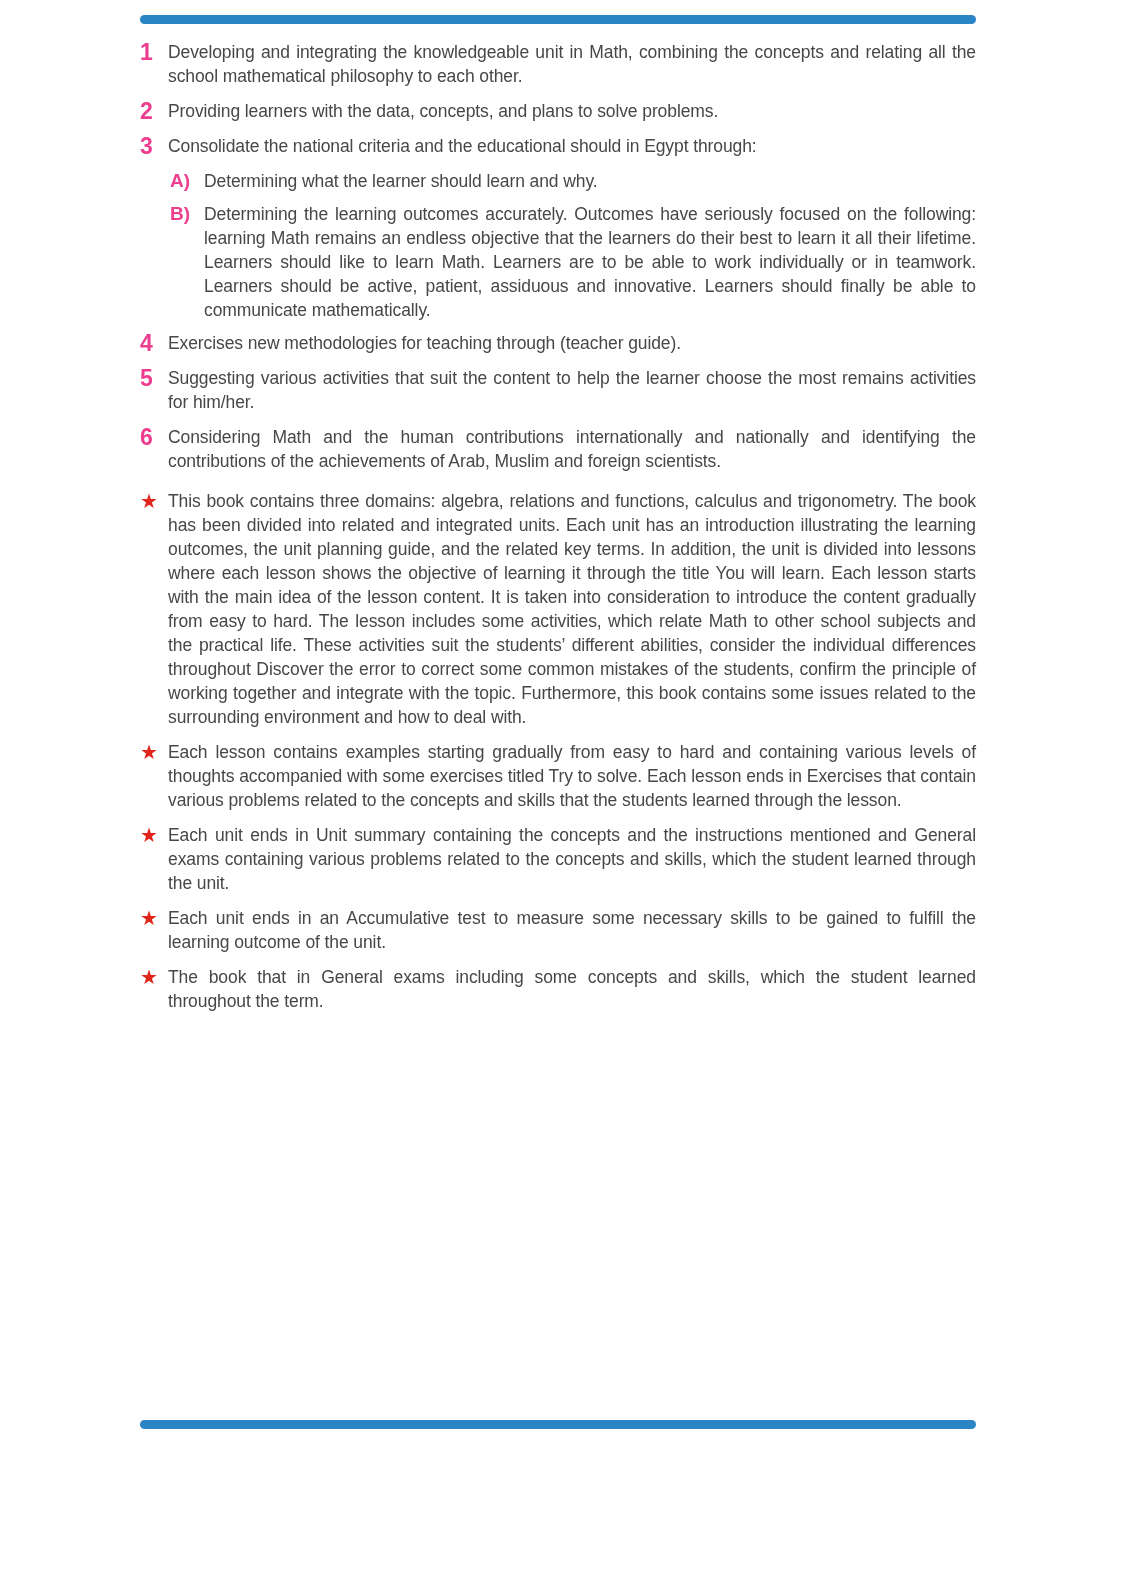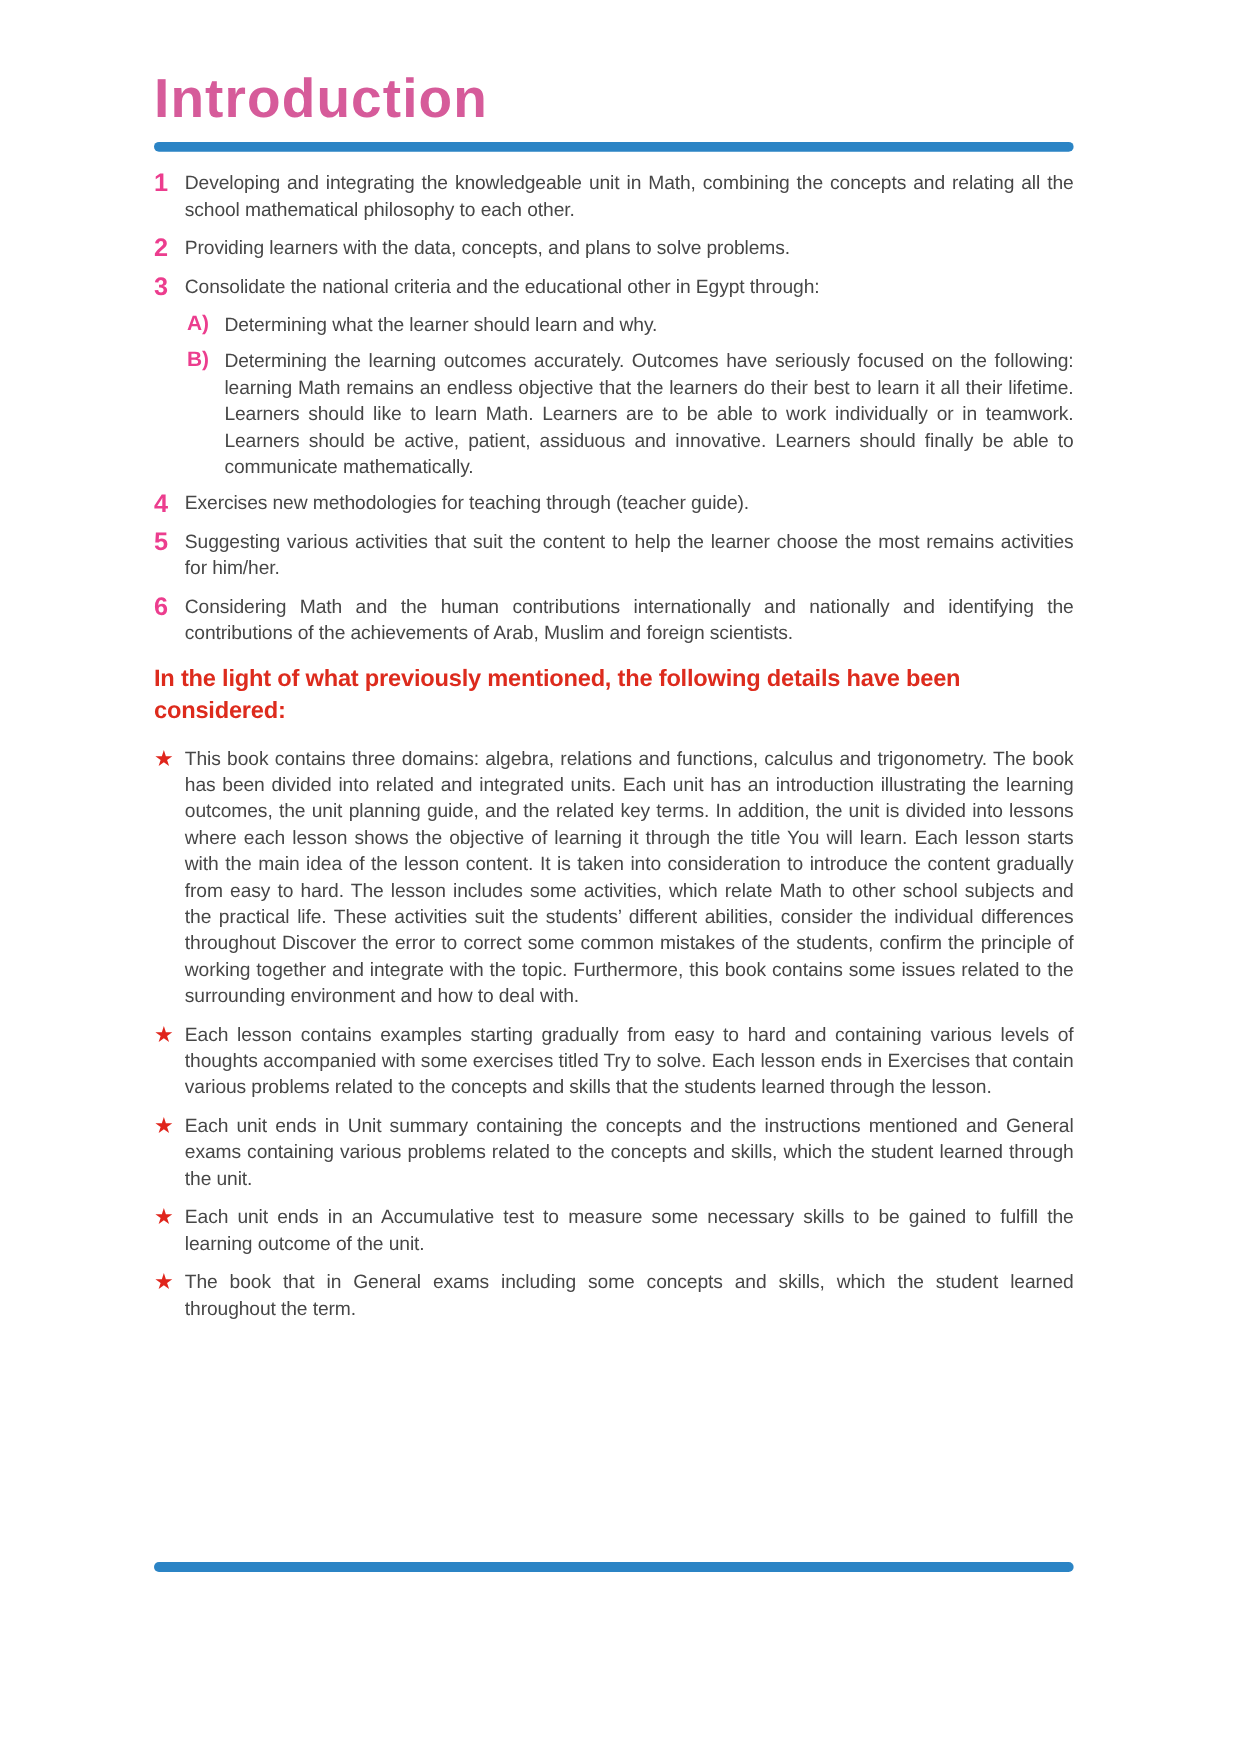--- a/index.html
+++ b/index.html
@@ -104,41 +104,40 @@
     color:#1a78ba;
     line-height:27px;
   }
 </style>
 </head>
 <body>
 
 <div class="page">
   <div class="content">
 
-    <h1 class="page-title">Introduction</h1>
 
     <div class="rule rule-top"></div>
 
 
 
     <div class="list">
 
       <div class="item">
         <span class="item-num">1</span>
         <span class="item-text">Developing and integrating the knowledgeable unit in Math, combining the concepts and relating all the school mathematical philosophy to each other.</span>
       </div>
 
       <div class="item">
         <span class="item-num">2</span>
         <span class="item-text">Providing learners with the data, concepts, and plans to solve problems.</span>
       </div>
 
       <div class="item">
         <span class="item-num">3</span>
-        <span class="item-text">Consolidate the national criteria and the educational other in Egypt through:</span>
+        <span class="item-text">Consolidate the national criteria and the educational should in Egypt through:</span>
       </div>
 
       <div class="subitem">
         <span class="sub-label">A)</span>
         <span class="item-text">Determining what the learner should learn and why.</span>
       </div>
 
       <div class="subitem">
         <span class="sub-label">B)</span>
         <span class="item-text">Determining the learning outcomes accurately. Outcomes have seriously focused on the following: learning Math remains an endless objective that the learners do their best to learn it all their lifetime. Learners should like to learn Math. Learners are to be able to work individually or in teamwork. Learners should be active, patient, assiduous and innovative. Learners should finally be able to communicate mathematically.</span>
@@ -153,21 +152,20 @@
         <span class="item-num">5</span>
         <span class="item-text">Suggesting various activities that suit the content to help the learner choose the most remains activities for him/her.</span>
       </div>
 
       <div class="item">
         <span class="item-num">6</span>
         <span class="item-text">Considering Math and the human contributions internationally and nationally and identifying the contributions of the achievements of Arab, Muslim and foreign scientists.</span>
       </div>
     </div>
 
-    <div class="red-heading">In the light of what previously mentioned, the following details have been considered:</div>
 
     <div class="list">
 
       <div class="star-item">
         <span class="star-glyph">★</span>
         <span class="item-text">This book contains three domains: algebra, relations and functions, calculus and trigonometry. The book has been divided into related and integrated units. Each unit has an introduction illustrating the learning outcomes, the unit planning guide, and the related key terms. In addition, the unit is divided into lessons where each lesson shows the objective of learning it through the title You will learn. Each lesson starts with the main idea of the lesson content. It is taken into consideration to introduce the content gradually from easy to hard. The lesson includes some activities, which relate Math to other school subjects and the practical life. These activities suit the students’ different abilities, consider the individual differences throughout Discover the error to correct some common mistakes of the students, confirm the principle of working together and integrate with the topic. Furthermore, this book contains some issues related to the surrounding environment and how to deal with.</span>
       </div>
 
       <div class="star-item">
         <span class="star-glyph">★</span>

